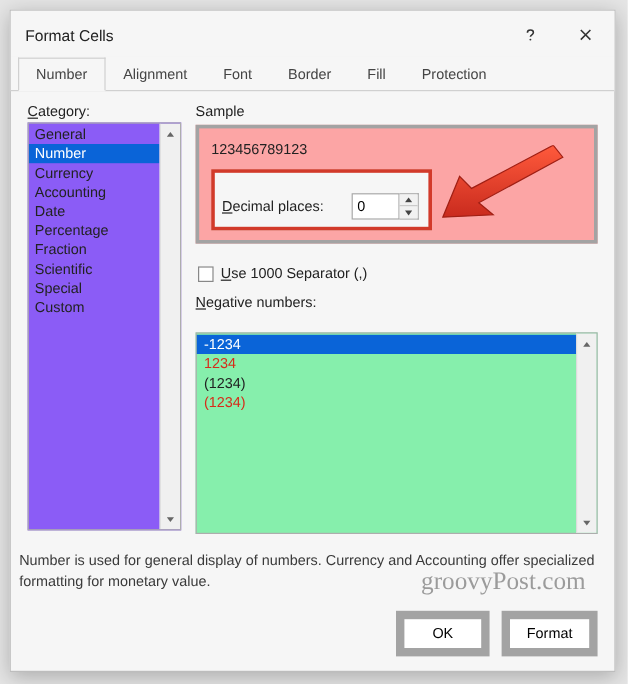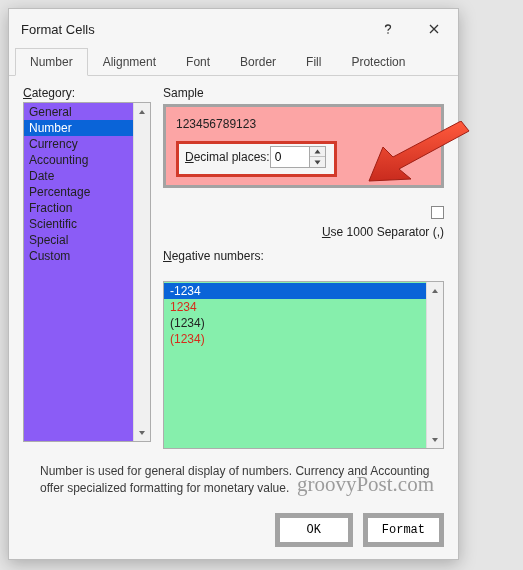--- a/index.html
+++ b/index.html
@@ -11,21 +11,21 @@
     font-size: 12px;
     color: #222;
     width: 523px;
     height: 570px;
     position: relative;
   }
   .dialog {
     background: #f6f6f6;
     border: 1px solid #bdbdbd;
     box-shadow: 0 4px 16px rgba(0,0,0,0.25);
-    width: 451px;
+    width: 505px;
     height: 552px;
     position: relative;
     display: flex;
     flex-direction: column;
   }
   .titlebar {
     display: flex;
     align-items: center;
     justify-content: space-between;
     padding: 8px 10px 6px 12px;
@@ -82,70 +82,70 @@
   .sample-box {
     border: 3px solid #a3a3a3;
     background: #fca5a5;
     padding: 8px 10px;
     margin-bottom: 8px;
     position:relative;
   }
   .sample-box .val { margin: 2px 0 10px 0; }
   .decimal-box {
     border: 3px solid #d23a2a;
-    padding: 2px 8px 6px 6px;
+    padding: 17px 8px 6px 6px;
     display:flex;
     align-items:center;
-    gap:0;
+    gap:23px;
     width: fit-content;
     position:relative;
     background:#f6f6f6;
   }
   .decimal-box .u { text-decoration: underline; }
   .spinfield { display:flex; align-items:stretch; }
   .spinfield input {
     width: 40px;
     border: 1px solid #a8a8a8;
     padding: 2px 4px;
     font-size: 12px;
     font-family: inherit;
     background:#fff;
   }
   .spinbtns { display:flex; flex-direction:column; border:1px solid #a8a8a8; border-left:none;}
   .spinbtns div { width:15px; height:10px; background:#f1f1f1; display:flex; align-items:center; justify-content:center;}
   .spinbtns div:first-child{border-bottom:1px solid #c0c0c0;}
   .spinbtns svg{width:7px;height:5px;}
-  .check-row { display:flex; align-items:flex-end; gap:6px; margin: 10px 0 10px 2px; flex-direction: column;}
+  .check-row { display:flex; align-items:center; gap:6px; margin: 10px 0 10px 2px;}
   .checkbox { width:13px; height:13px; border:1px solid #888; background:#fff; }
   .check-row .u { text-decoration: underline; }
   .neg-label { margin-bottom: 18px; }
   .neg-label .u { text-decoration: underline; }
   .neg-box {
     border:1px solid #adadad; background:#86efac; height:168px; display:flex;
   }
   .neg-list { flex:1; padding:1px 0;}
   .neg-item { padding:1px 6px; }
   .neg-item.selected { background:#0a64d8; color:#fff; }
   .neg-item.red { color:#d62c1a; }
   .desc {
-    padding: 14px 16px 8px 31px;
+    padding: 14px 16px 8px 7px;
     font-size: 12px;
     color:#3a3a3a;
     line-height: 1.4;
   }
   .footer {
     display:flex; justify-content:flex-end; gap:10px;
     padding: 8px 14px 14px 14px;
   }
   .btn {
     min-width: 78px;
     padding: 5px 14px;
     background:#fff;
-    border:5px solid #a3a3a3;
-    font-family:Liberation Mono, monospace;
+    border:7px solid #a3a3a3;
+    font-family:Liberation Sans, sans-serif;
     font-size:12px;
     cursor:pointer;
   }
   .watermark {
     position:absolute;
     right: 24px;
     bottom: 62px;
     font-family: Georgia, "Times New Roman", serif;
     font-size: 21px;
     color: rgba(80,80,80,0.55);

